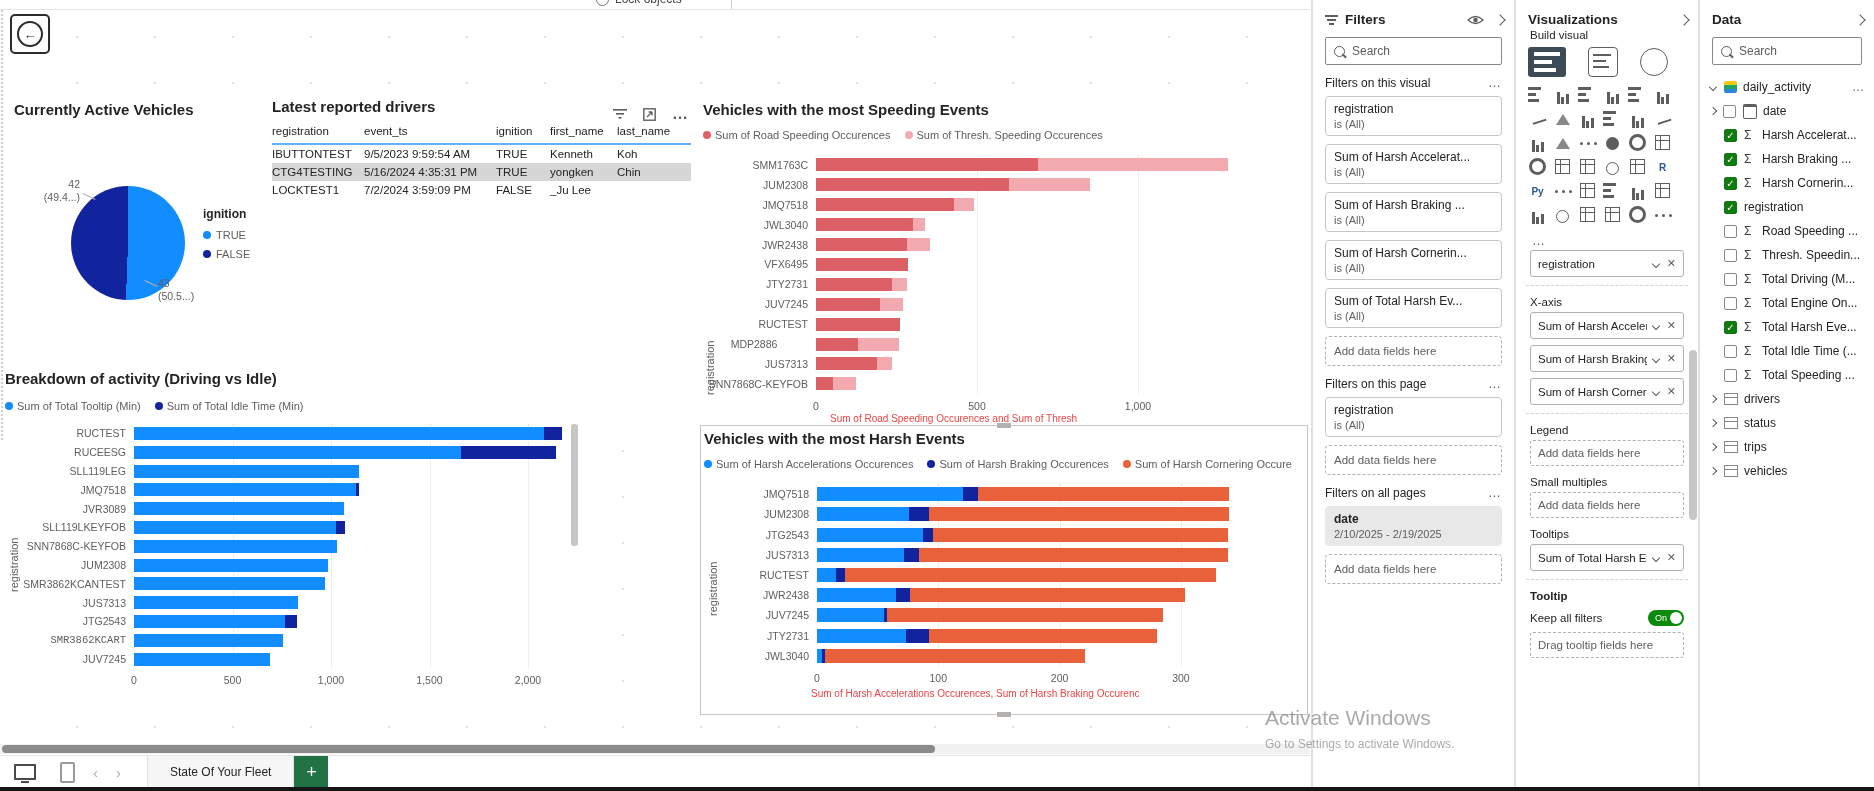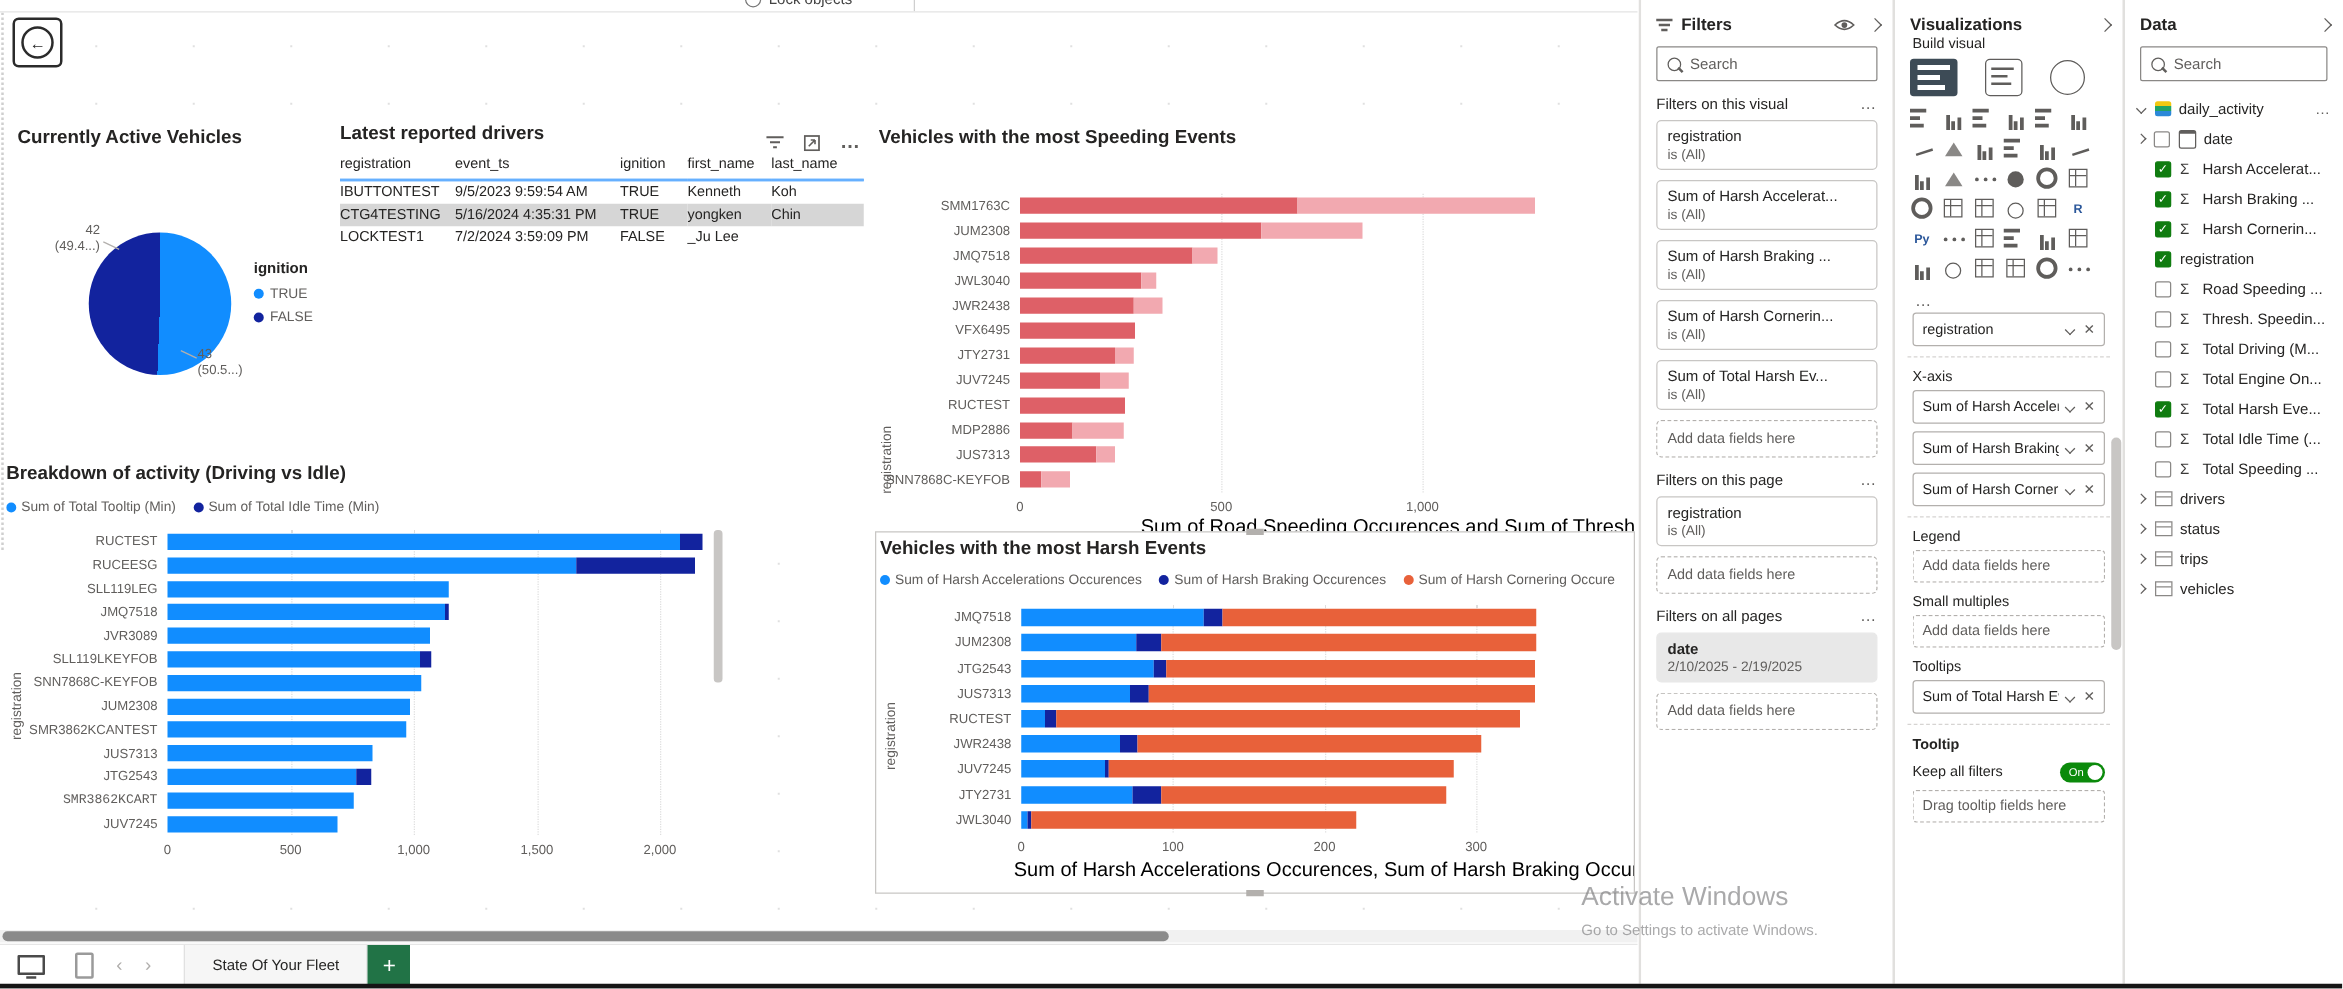--- a/index.html
+++ b/index.html
@@ -15,21 +15,21 @@
   .visual{position:absolute;background:#fff;}
   .vtitle{font-size:15px;font-weight:600;color:#252423;white-space:nowrap;}
   .legend{display:flex;gap:14px;font-size:11px;color:#605e5c;white-space:nowrap;overflow:hidden;}
   .legend .li{display:flex;align-items:center;gap:4px;}
   .dot{width:8px;height:8px;border-radius:50%;flex:0 0 auto;}
   .ylab{position:absolute;font-size:11px;color:#605e5c;transform:rotate(-90deg);transform-origin:left top;white-space:nowrap;}
   .catlab{position:absolute;font-size:10.5px;color:#605e5c;text-align:right;white-space:nowrap;overflow:hidden;}
   .seg{position:absolute;}
   .grid{position:absolute;width:0;border-left:1px dotted #dedede;}
   .tick{position:absolute;font-size:10.5px;color:#605e5c;transform:translateX(-50%);}
-  .axtitle{position:absolute;font-size:16px;color:#000000;text-align:right;white-space:nowrap;overflow:hidden;}
+  .axtitle{position:absolute;font-size:10px;color:#ef4444;text-align:left;white-space:nowrap;overflow:hidden;}
   .vscroll{position:absolute;width:7px;border-radius:3px;background:#c8c6c4;}
   
   #pie{position:absolute;border-radius:50%;}
   .callout{position:absolute;font-size:10.5px;color:#605e5c;line-height:13px;}
   .leader{position:absolute;width:14px;height:0;border-top:1px solid #b3b0ad;}
   #pielegend{position:absolute;font-size:11px;color:#605e5c;}
   #pielegend .lt{font-size:12px;font-weight:700;color:#252423;margin-bottom:8px;}
   #pielegend .li{display:flex;align-items:center;gap:5px;margin-bottom:7px;}
   
   #dtable{position:absolute;left:2px;top:28px;font-size:11.5px;border-collapse:collapse;}
@@ -206,20 +206,30 @@
               <td>FALSE</td>
               <td>_Ju Lee</td>
               <td></td>
             </tr>
           </tbody>
       </table>
     </div>
 
     <div class="visual" id="visual-speeding" style="left:700px;top:95px;width:608px;height:332px;">
       <div class="vtitle" style="position:absolute;left:3px;top:6px;">Vehicles with the most Speeding Events</div>
+      <div class="legend" id="legend-speeding" style="position:absolute;left:3px;top:34px;right:0;">
+          <div class="li">
+            <div class="dot" style="background: rgb(222, 96, 103);"></div>
+            <div>Sum of Road Speeding Occurences</div>
+          </div>
+          <div class="li">
+            <div class="dot" style="background: rgb(242, 169, 176);"></div>
+            <div>Sum of Thresh. Speeding Occurences</div>
+          </div>
+        </div>
       <div class="ylab" style="left:4px;top:300px;">registration</div>
       <div id="plot-speeding" style="position:absolute;left:0;top:60px;right:0;height:260px;">
           <div class="tick" style="left: 116px; top: 244.8px;">0</div>
           <div class="grid" style="left: 277px; top: 0px; height: 238.8px;"></div>
           <div class="tick" style="left: 277px; top: 244.8px;">500</div>
           <div class="grid" style="left: 438px; top: 0px; height: 238.8px;"></div>
           <div class="tick" style="left: 438px; top: 244.8px;">1,000</div>
           <div class="catlab" style="left: 0px; width: 108px; top: 3.95px;">SMM1763C</div>
           <div class="seg" style="left: 116px; top: 3.45px; width: 222.18px; height: 13px; background: rgb(222, 96, 103);"></div>
           <div class="seg" style="left: 338.18px; top: 3.45px; width: 189.98px; height: 13px; background: rgb(242, 169, 176);"></div>
@@ -238,21 +248,21 @@
           <div class="catlab" style="left: 0px; width: 108px; top: 103.45px;">VFX6495</div>
           <div class="seg" style="left: 116px; top: 102.95px; width: 91.77px; height: 13px; background: rgb(222, 96, 103);"></div>
           <div class="catlab" style="left: 0px; width: 108px; top: 123.35px;">JTY2731</div>
           <div class="seg" style="left: 116px; top: 122.85px; width: 75.992px; height: 13px; background: rgb(222, 96, 103);"></div>
           <div class="seg" style="left: 191.992px; top: 122.85px; width: 15.456px; height: 13px; background: rgb(242, 169, 176);"></div>
           <div class="catlab" style="left: 0px; width: 108px; top: 143.25px;">JUV7245</div>
           <div class="seg" style="left: 116px; top: 142.75px; width: 64.078px; height: 13px; background: rgb(222, 96, 103);"></div>
           <div class="seg" style="left: 180.078px; top: 142.75px; width: 22.54px; height: 13px; background: rgb(242, 169, 176);"></div>
           <div class="catlab" style="left: 0px; width: 108px; top: 163.15px;">RUCTEST</div>
           <div class="seg" style="left: 116px; top: 162.65px; width: 83.72px; height: 13px; background: rgb(222, 96, 103);"></div>
-          <div class="catlab" style="left: 0px; width: 108px; top: 183.05px;">MDP2886</div>
+          <div class="catlab" style="left: 0px; width: 108px; top: 183.05px; text-align: center;">MDP2886</div>
           <div class="seg" style="left: 116px; top: 182.55px; width: 41.86px; height: 13px; background: rgb(222, 96, 103);"></div>
           <div class="seg" style="left: 157.86px; top: 182.55px; width: 41.216px; height: 13px; background: rgb(242, 169, 176);"></div>
           <div class="catlab" style="left: 0px; width: 108px; top: 202.95px;">JUS7313</div>
           <div class="seg" style="left: 116px; top: 202.45px; width: 60.858px; height: 13px; background: rgb(222, 96, 103);"></div>
           <div class="seg" style="left: 176.858px; top: 202.45px; width: 15.134px; height: 13px; background: rgb(242, 169, 176);"></div>
           <div class="catlab" style="left: 0px; width: 108px; top: 222.85px;">SNN7868C-KEYFOB</div>
           <div class="seg" style="left: 116px; top: 222.35px; width: 17.066px; height: 13px; background: rgb(222, 96, 103);"></div>
           <div class="seg" style="left: 133.066px; top: 222.35px; width: 22.54px; height: 13px; background: rgb(242, 169, 176);"></div>
         </div>
       <div class="axtitle" style="left:130px;right:0;top:318px;">Sum of Road Speeding Occurences and Sum of Thresh</div>

